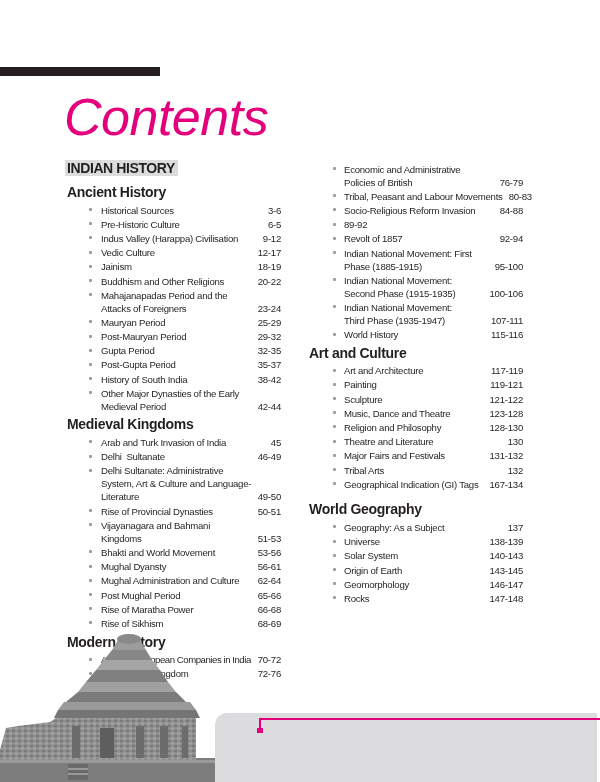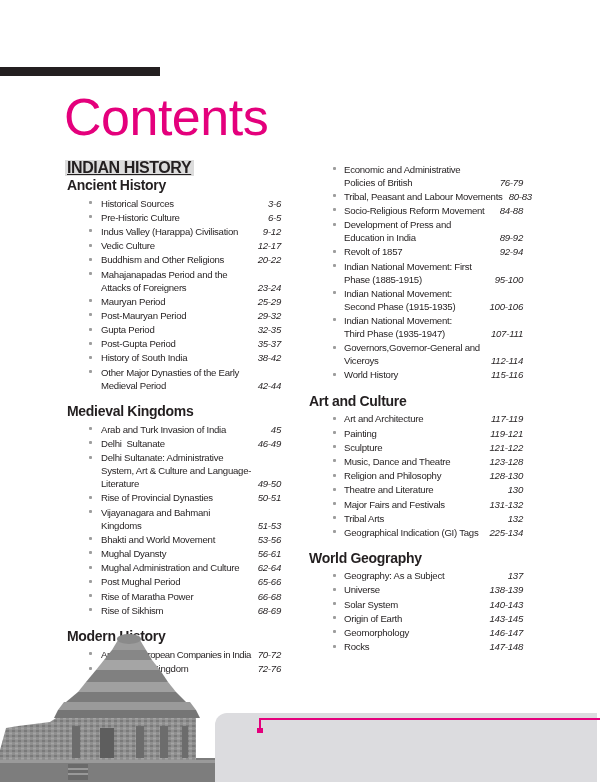--- a/index.html
+++ b/index.html
@@ -16,40 +16,40 @@
   .page-title {
     position: absolute; left: 64px; top: 86px;
     font-size: 52px; line-height: 62px; letter-spacing: -0.5px;
     color: #e4007c; font-weight: normal;
   }
   .col { position: absolute; top: 159px; }
   .col-left { left: 65px; width: 220px; }
   .col-right { left: 307px; top: 158px; width: 220px; }
   .section-head {
     display: inline-block; background: #dcdcdc; font-weight: bold;
-    font-size: 16px; letter-spacing: -0.4px; line-height: 16px;
-    padding: 0 3px 0 2px; margin-bottom: 1px; color: #231f20; text-decoration: underline;
+    font-size: 14px; letter-spacing: -0.4px; line-height: 16px;
+    padding: 0 3px 0 2px; margin-bottom: 8px; color: #231f20;
   }
   .sub-head {
     font-weight: bold; font-size: 14px; letter-spacing: -0.3px;
     line-height: 14px; margin: 1px 0 1px 2px;
   }
-  .sub-head.gap { margin-top: 12px; }
+  .sub-head.gap { margin-top: 4px; }
   ul.items { list-style: none; margin: 4px; padding: 0; }
   ul.items li {
     position: relative; font-size: 9.6px; letter-spacing: -0.25px;
     line-height: 13px; padding: 0.6px 0 0.6px 32px; display: flex;
     align-items: flex-end; justify-content: space-between;
   }
   ul.items li .bullet {
     position: absolute; left: 20px; top: 5px; width: 3px; height: 3px;
     background: #9d9d9d; border-radius: 1px;
   }
   ul.items li .txt { flex: 0 1 auto; max-width: 160px; padding-right: 6px; }
-  ul.items li .pg { flex: 0 0 auto; text-align: left; white-space: nowrap; font-style: italic; }
+  ul.items li .pg { flex: 0 0 auto; text-align: left; white-space: nowrap; }
   .col-right ul.items li { padding-left: 33px; }
   .col-right ul.items li .bullet { left: 22px; }
   .col-right .first-list li { padding-left: 33px; }
 
   .temple { position: absolute; left: 0; top: 630px; width: 218px; height: 152px; }
   .grey-panel {
     position: absolute; left: 215px; top: 713px; width: 382px; height: 69px;
     background: #dcdcdf; border-top-left-radius: 12px;
   }
   .pink-line-h {
@@ -62,21 +62,21 @@
   }
   .pink-square {
     position: absolute; left: 257px; top: 728px; width: 6px; height: 5px;
     background: #e4007c;
   }
 </style>
 </head>
 <body>
 
 <div class="top-bar"></div>
-<h1 class="page-title" style="margin:0;">Contents</h1>
+<h1 class="page-title" style="margin:0;font-style:italic;">Contents</h1>
 
 <div class="col col-left">
   <div class="section-head">INDIAN HISTORY</div>
 
   <div class="sub-head">Ancient History</div>
   <ul class="items">
     <li>
         <span class="bullet"></span>
         <span class="txt">Historical Sources</span>
         <span class="pg">3-6</span>
@@ -91,20 +91,25 @@
         <span class="txt" style="max-width:175px">Indus Valley (Harappa) Civilisation</span>
         <span class="pg">9-12</span>
       </li>
     <li>
         <span class="bullet"></span>
         <span class="txt">Vedic Culture</span>
         <span class="pg">12-17</span>
       </li>
     <li>
         <span class="bullet"></span>
+        <span class="txt">Jainism</span>
+        <span class="pg">18-19</span>
+      </li>
+    <li>
+        <span class="bullet"></span>
         <span class="txt">Buddhism and Other Religions</span>
         <span class="pg">20-22</span>
       </li>
     <li>
         <span class="bullet"></span>
         <span class="txt" style="max-width:150px">Mahajanapadas Period and the Attacks of Foreigners</span>
         <span class="pg">23-24</span>
       </li>
     <li>
         <span class="bullet"></span>
@@ -219,26 +224,25 @@
         <span class="txt" style="max-width:150px">Economic and Administrative Policies of British</span>
         <span class="pg">76-79</span>
       </li>
     <li>
         <span class="bullet"></span>
         <span class="txt" style="max-width:180px; white-space:nowrap">Tribal, Peasant and Labour Movements</span>
         <span class="pg">80-83</span>
       </li>
     <li>
         <span class="bullet"></span>
-        <span class="txt">Socio-Religious Reform Movement</span>
+        <span class="txt">Socio-Religious Reform Invasion</span>
         <span class="pg">84-88</span>
       </li>
     <li>
         <span class="bullet"></span>
-        <span class="txt" style="max-width:150px">Development of Press and Education in India</span>
         <span class="pg">89-92</span>
       </li>
     <li>
         <span class="bullet"></span>
         <span class="txt">Revolt of 1857</span>
         <span class="pg">92-94</span>
       </li>
     <li>
         <span class="bullet"></span>
         <span class="txt" style="max-width:135px">Indian National Movement: First Phase (1885-1915)</span>
@@ -249,25 +253,20 @@
         <span class="txt" style="max-width:120px">Indian National Movement: Second Phase (1915-1935)</span>
         <span class="pg">100-106</span>
       </li>
     <li>
         <span class="bullet"></span>
         <span class="txt" style="max-width:120px">Indian National Movement: Third Phase (1935-1947)</span>
         <span class="pg">107-111</span>
       </li>
     <li>
         <span class="bullet"></span>
-        <span class="txt" style="max-width:140px">Governors,Governor-General and Viceroys</span>
-        <span class="pg">112-114</span>
-      </li>
-    <li>
-        <span class="bullet"></span>
         <span class="txt">World History</span>
         <span class="pg">115-116</span>
       </li>
   </ul>
 
   <div class="sub-head gap">Art and Culture</div>
   <ul class="items">
     <li>
         <span class="bullet"></span>
         <span class="txt">Art and Architecture</span>
@@ -304,21 +303,21 @@
         <span class="pg">131-132</span>
       </li>
     <li>
         <span class="bullet"></span>
         <span class="txt">Tribal Arts</span>
         <span class="pg">132</span>
       </li>
     <li>
         <span class="bullet"></span>
         <span class="txt" style="max-width:170px; white-space:nowrap">Geographical Indication (GI) Tags</span>
-        <span class="pg">225-134</span>
+        <span class="pg">167-134</span>
       </li>
   </ul>
 
   <div style="height:6px"></div>
   <div class="sub-head">World Geography</div>
   <ul class="items">
     <li>
         <span class="bullet"></span>
         <span class="txt">Geography: As a Subject</span>
         <span class="pg">137</span>

